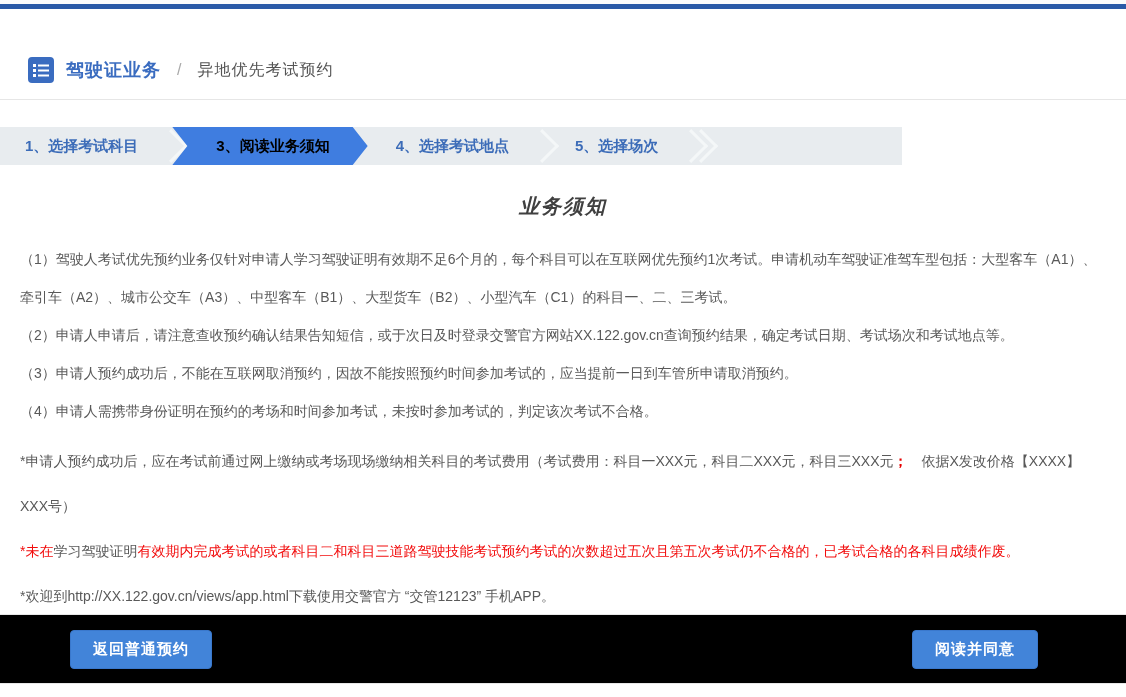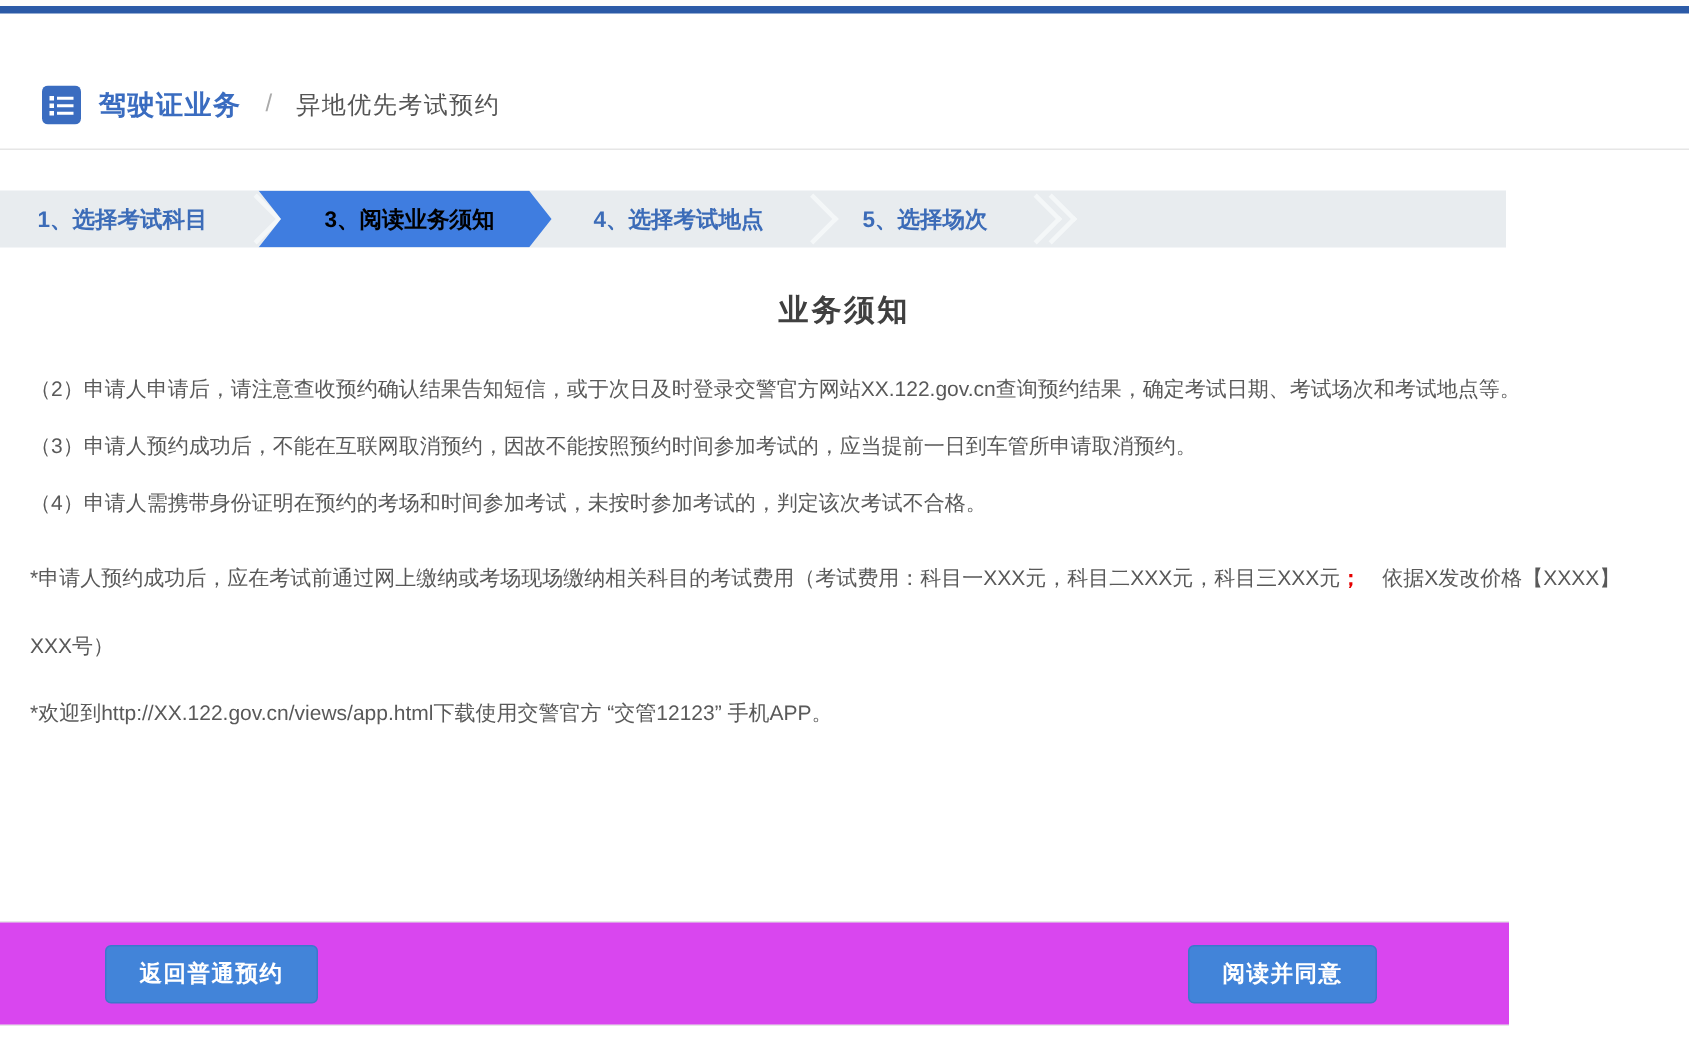--- a/index.html
+++ b/index.html
@@ -14,46 +14,46 @@
   .header { height:59px; display:flex; align-items:center; padding-left:28px;
             background:#fff; border-bottom:1px solid #e6e6e6;margin-top:32px; }
   .header .biz-icon { width:26px; height:26px; margin-right:12px; flex:0 0 auto; }
   .header .biz-title { font-size:18px; font-weight:bold; color:#3a6cc0; letter-spacing:1px; cursor:pointer; }
   .header .crumb-sep { font-size:16px; color:#aaa; margin:0 16px; }
   .header .crumb-cur { font-size:16px; color:#555; letter-spacing:1px; }
 
   .gap-white { height:27px; background:#fff; }
 
   
-  .steps { height:38px; background:#e8ecef; display:flex; align-items:stretch; width:1004px; }
+  .steps { height:38px; background:#e8ecef; display:flex; align-items:stretch; width:902px; }
   .step { display:flex; align-items:center; padding:0 28px; font-size:15px; font-weight:bold;
           color:#3c6cb8; white-space:nowrap; cursor:pointer; }
   .step.first { padding-left:25px; }
   .sep { align-self:center; width:24px; height:24px; margin:0 -10px 0 -4px;
          border-top:3px solid #f4f7f8; border-right:3px solid #f4f7f8;
          transform:rotate(45deg) translate(-2px,2px); flex:0 0 auto; }
   .step.active { background:#3f7de0; color:#000000; padding:0 38px 0 44px; margin-left:-4px;
                  clip-path:polygon(0 0, calc(100% - 15px) 0, 100% 50%, calc(100% - 15px) 100%, 0 100%, 15px 50%); }
   .steps .filler { flex:1; }
 
   
   .content { padding:0 20px; }
   .notice-title { text-align:center; font-size:20px; font-weight:bold; color:#404040;
-                  margin-top:28px; letter-spacing:2px; }
+                  margin-top:28px; letter-spacing:2px;font-style:italic; }
   .rules { margin-top:20px; font-size:14px; color:#595959; line-height:38px; }
   .rules p { margin:0; }
   .star-block { margin-top:9px; font-size:14px; color:#595959; line-height:45px; }
   .star-block p { margin:0; }
   .red { color:#f20c0c; }
   .red-semi { color:#e60000; font-weight:bold; }
   .gray-inline { color:#595959; }
 
   
-  .footer-bar { position:absolute; left:0; top:614px; width:1006px; height:70px;
-                background:#d946ef; border-top:1px solid #e7e7e7; border-bottom:1px solid #e7e7e7;
+  .footer-bar { position:absolute; left:0; top:614px; width:1126px; height:70px;
+                background:#000000; border-top:1px solid #e7e7e7; border-bottom:1px solid #e7e7e7;
                 display:flex; align-items:center; justify-content:space-between;
                 padding:0 88px 0 70px;gap:40px; }
   .btn { background:#4284d9; border:1px solid #3a78cc; border-radius:4px; color:#fff;
          font-size:15px; font-weight:bold; padding:9px 22px; cursor:pointer;
          font-family:"Liberation Sans","DejaVu Sans",sans-serif; letter-spacing:1px; }
 </style>
 </head>
 <body>
 
 <div class="top-white"></div>
@@ -87,27 +87,29 @@
   <div class="step">5、选择场次</div>
   <span class="sep"></span>
   <span class="sep"></span>
   <div class="filler"></div>
 </div>
 
 <div class="content">
   <div class="notice-title">业务须知</div>
 
   <div class="rules">
+    <p>（1）驾驶人考试优先预约业务仅针对申请人学习驾驶证明有效期不足6个月的，每个科目可以在互联网优先预约1次考试。申请机动车驾驶证准驾车型包括：大型客车（A1）、牵引车（A2）、城市公交车（A3）、中型客车（B1）、大型货车（B2）、小型汽车（C1）的科目一、二、三考试。</p>
     <p>（2）申请人申请后，请注意查收预约确认结果告知短信，或于次日及时登录交警官方网站XX.122.gov.cn查询预约结果，确定考试日期、考试场次和考试地点等。</p>
     <p>（3）申请人预约成功后，不能在互联网取消预约，因故不能按照预约时间参加考试的，应当提前一日到车管所申请取消预约。</p>
     <p>（4）申请人需携带身份证明在预约的考场和时间参加考试，未按时参加考试的，判定该次考试不合格。</p>
   </div>
 
   <div class="star-block">
     <p><span>*申请人预约成功后，应在考试前通过网上缴纳或考场现场缴纳相关科目的考试费用（考试费用：科目一XXX元，科目二XXX元，科目三XXX元</span><span class="red-semi">；</span><span>　依据X发改价格【XXXX】XXX号）</span></p>
+    <p><span class="red">*未在</span><span class="gray-inline">学习驾驶证明</span><span class="red">有效期内完成考试的或者科目二和科目三道路驾驶技能考试预约考试的次数超过五次且第五次考试仍不合格的，已考试合格的各科目成绩作废。</span></p>
     <p>*欢迎到http://XX.122.gov.cn/views/app.html下载使用交警官方 “交管12123” 手机APP。</p>
   </div>
 </div>
 
 <div class="footer-bar">
   <button class="btn">返回普通预约</button>
   <button class="btn">阅读并同意</button>
 </div>
 
 </body></html>

